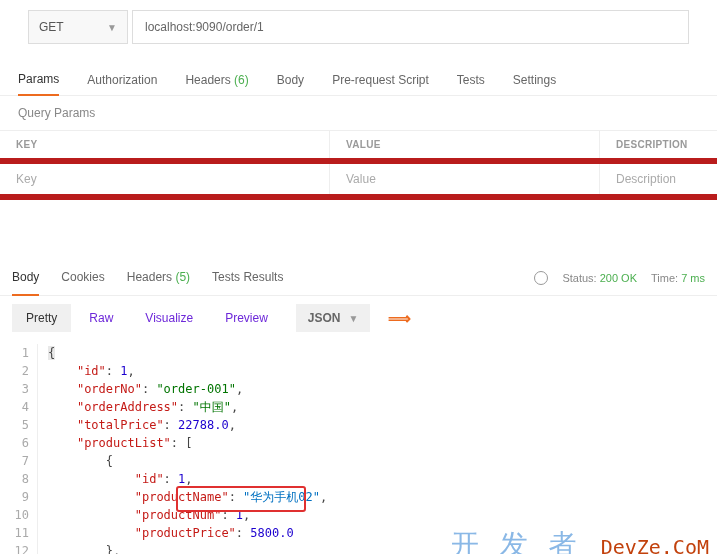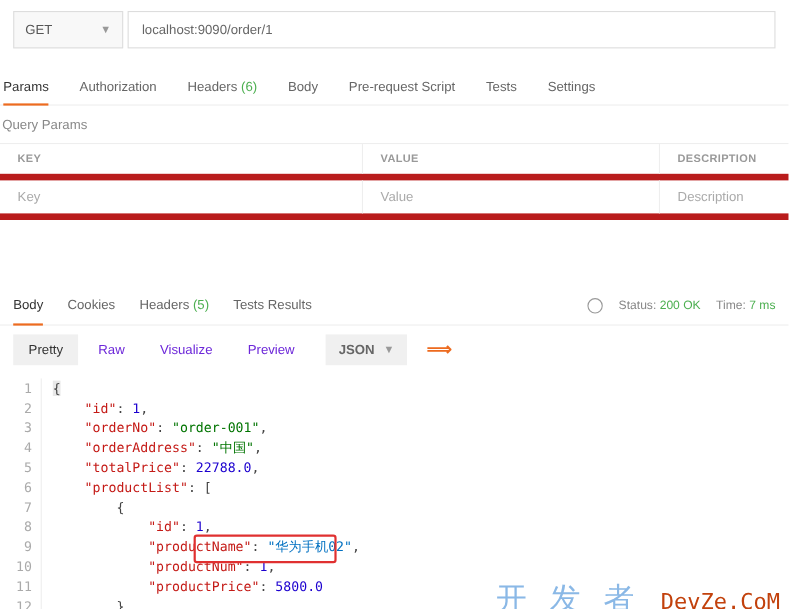--- a/index.html
+++ b/index.html
@@ -1,25 +1,25 @@
 <!DOCTYPE html>
 <html><head>
 <meta charset="utf-8">
 <style>
 * { box-sizing: border-box; margin: 0; padding: 0; }
 body { font-family: -apple-system, BlinkMacSystemFont, "Segoe UI", Arial, sans-serif; font-size: 12px; color: #555; background: #fff; width: 717px; }
-.request-bar { display: flex; padding: 10px 12px; gap: 4px; background: #fff; }
+.request-bar { display: flex; padding: 10px 28px; gap: 4px; background: #fff; }
 .method-select { display: flex; align-items: center; justify-content: space-between; width: 100px; height: 34px; padding: 0 10px; background: #f8f8f8; border: 1px solid #ddd; cursor: pointer; }
 .method-select .chev { color: #999; font-size: 10px; }
 .url-input { flex: 1; height: 34px; padding: 0 12px; border: 1px solid #ddd; background: #fff; color: #666; font-size: 12px; outline: none; }
-.tabs { display: flex; align-items: flex-start; gap: 28px; padding: 0 3px; border-bottom: 1px solid #eee; margin-top: 10px; }
+.tabs { display: flex; align-items: flex-end; gap: 28px; padding: 0 18px; border-bottom: 1px solid #eee; margin-top: 10px; }
 .tab { padding: 8px 0; color: #666; cursor: pointer; font-size: 12px; }
 .tab.active { color: #333; border-bottom: 2px solid #ed6b1f; margin-bottom: -1px; }
 .count { color: #4caf50; }
-.subhdr { padding: 10px 2px; color: #888; font-size: 12px; }
+.subhdr { padding: 10px 18px; color: #888; font-size: 12px; }
 .param-table { border-top: 1px solid #eee; }
 .param-row { display: flex; border-bottom: 6px solid #b91c1c; }
 .param-row.header .cell { font-size: 10px; font-weight: 600; color: #999; letter-spacing: 0.3px; }
 .cell { padding: 8px 16px; color: #aaa; font-size: 12px; }
 .cell.key { width: 330px; border-right: 1px solid #eee; }
 .cell.value { width: 270px; border-right: 1px solid #eee; }
 .cell.desc { flex: 1; }
 .spacer { height: 60px; }
 .resp-bar { display: flex; align-items: center; justify-content: space-between; padding: 0 12px; border-bottom: 1px solid #eee; }
 .resp-tabs { display: flex; gap: 22px; }

